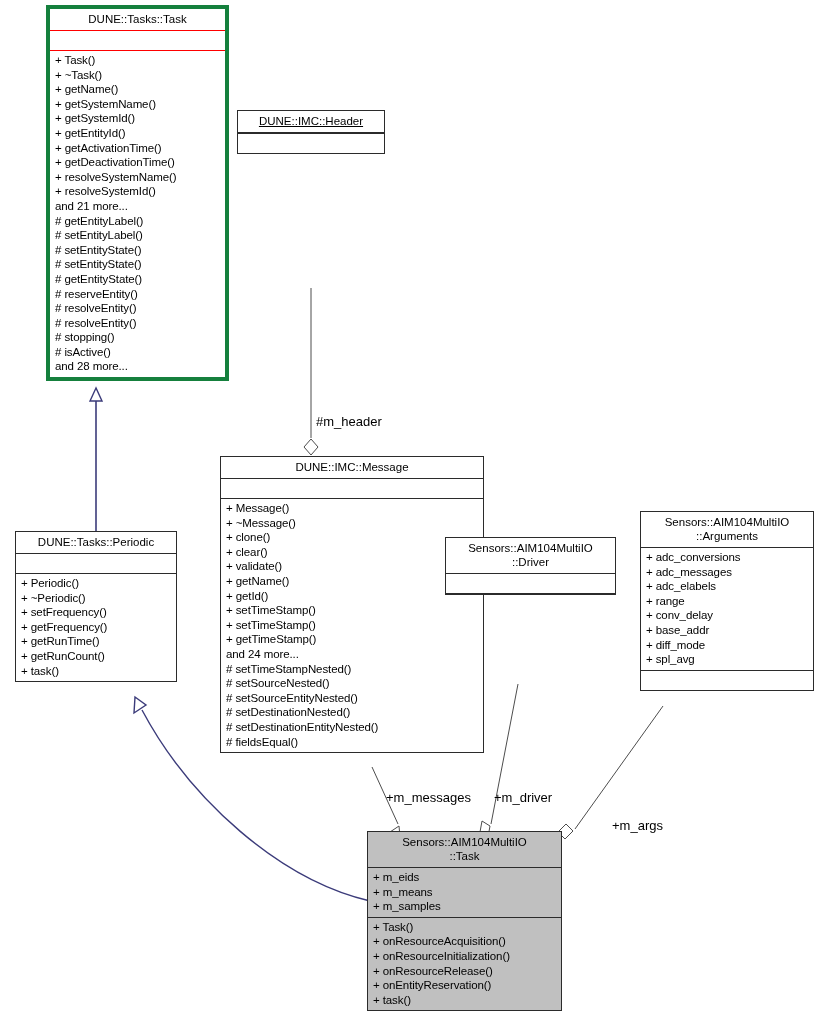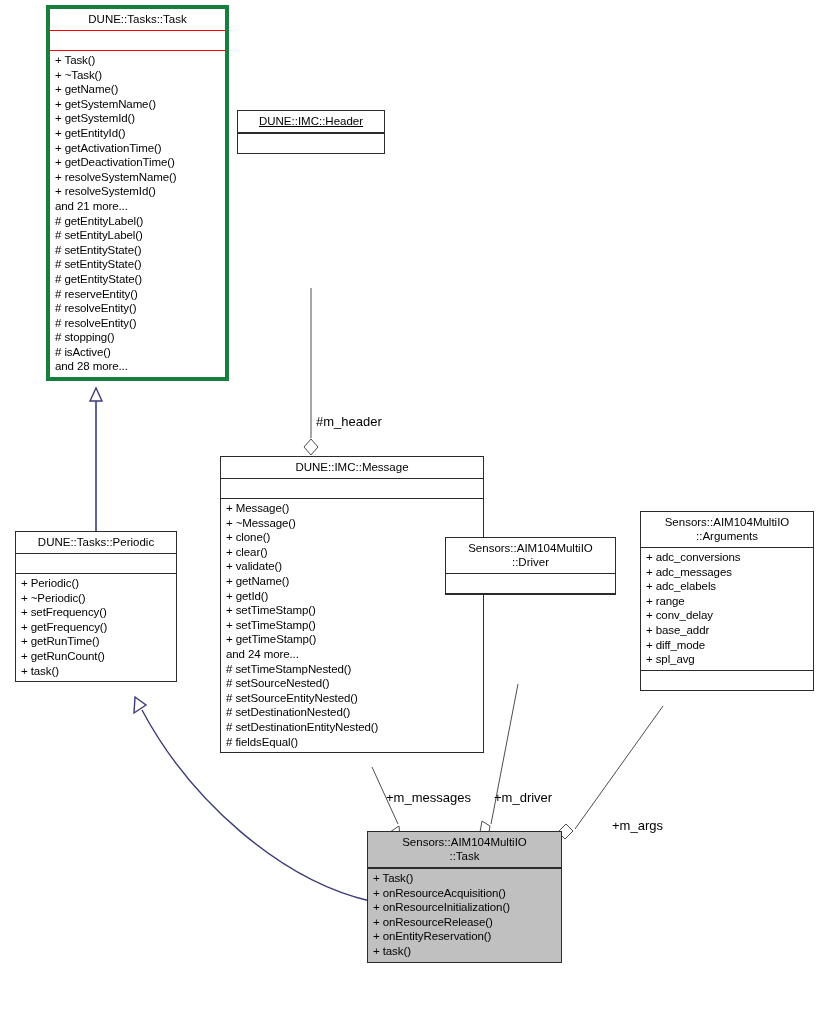--- a/index.html
+++ b/index.html
@@ -222,20 +222,25 @@
       <div class="member">+ spl_avg</div>
     </div>
     <div class="sep"></div>
     <div class="compartment empty"></div>
   </div>
 
   <div class="node filled" style="left:367px; top:831px; width:195px;">
     <div class="node-title">Sensors::AIM104MultiIO
 ::Task</div>
     <div class="sep"></div>
+    <div class="compartment">
+      <div class="member">+ m_eids</div>
+      <div class="member">+ m_means</div>
+      <div class="member">+ m_samples</div>
+    </div>
     <div class="sep"></div>
     <div class="compartment">
       <div class="member">+ Task()</div>
       <div class="member">+ onResourceAcquisition()</div>
       <div class="member">+ onResourceInitialization()</div>
       <div class="member">+ onResourceRelease()</div>
       <div class="member">+ onEntityReservation()</div>
       <div class="member">+ task()</div>
     </div>
   </div>

